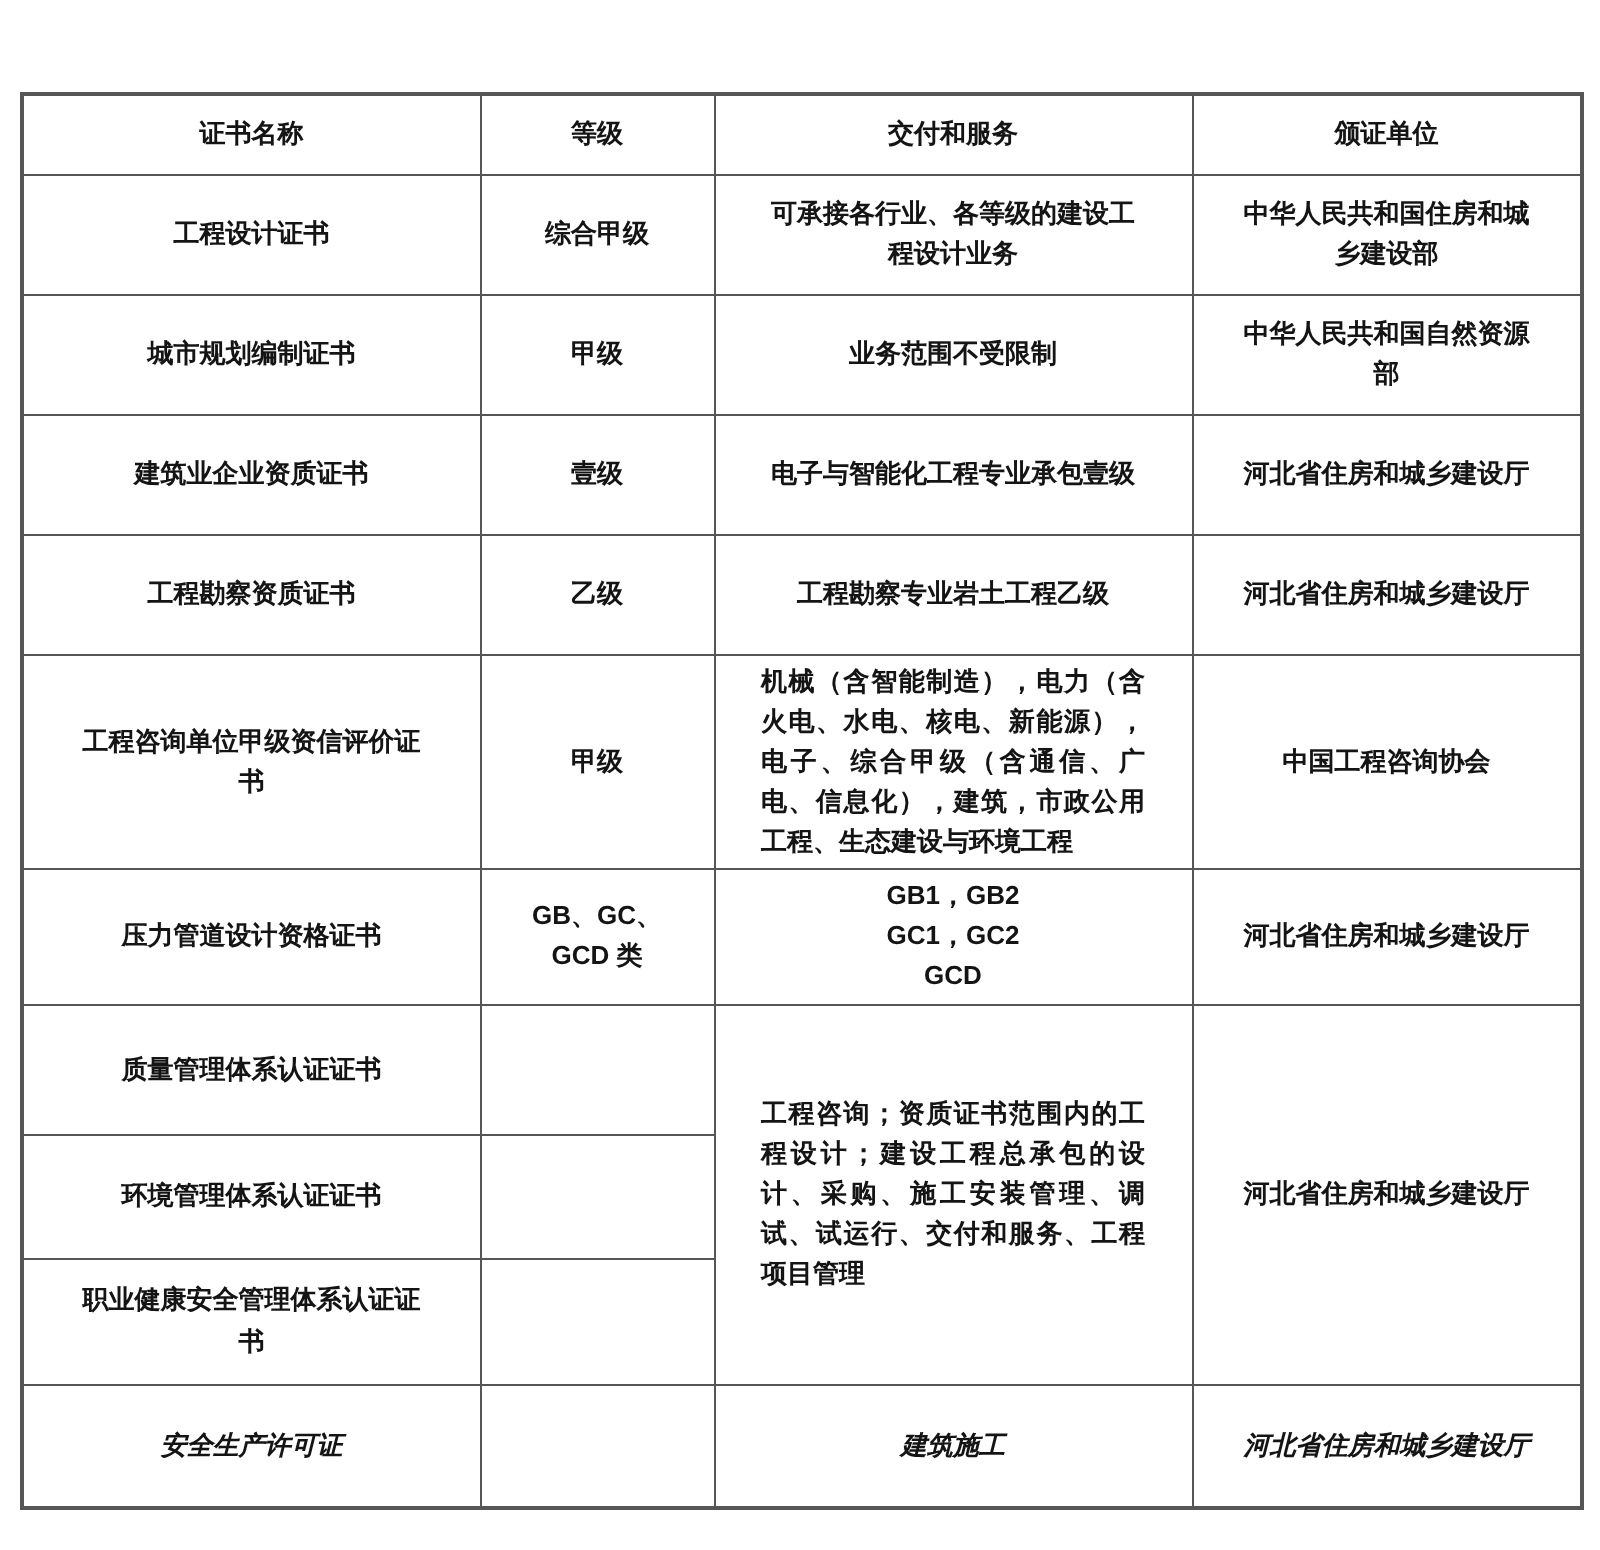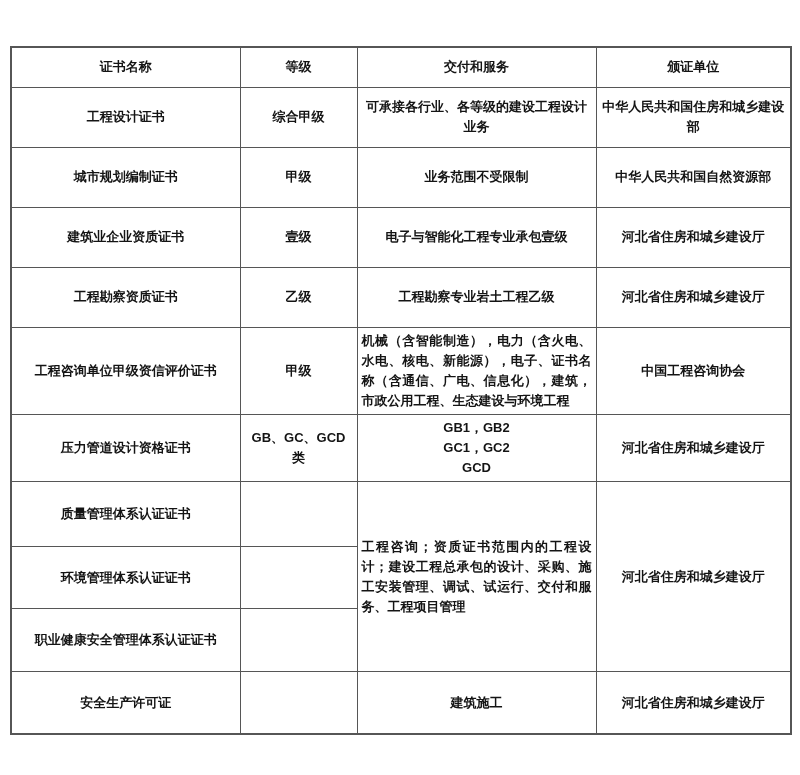--- a/index.html
+++ b/index.html
@@ -23,41 +23,41 @@
     border: 2px solid #565656;
   }
   .cert-table th,
   .cert-table td {
     border: 1px solid #565656;
     font-weight: bold;
     font-size: 13px;
     color: #141414;
     text-align: center;
     vertical-align: middle;
-    padding: 3px 4px;
+    padding: 3px 23px;
     line-height: 1.55;
     overflow: hidden;
     word-break: break-all;
   }
   col.c1 { width: 229px; }
   col.c2 { width: 117px; }
   col.c3 { width: 239px; }
   col.c4 { width: 195px; }
 
   tr.row-h  { height: 40px; }
   tr.row-1  { height: 60px; }
   tr.row-2  { height: 60px; margin-left: 42px; }
   tr.row-3  { height: 60px; }
   tr.row-4  { height: 60px; }
   tr.row-5  { height: 80px; }
   tr.row-6  { height: 64px; }
   tr.row-7  { height: 65px; }
   tr.row-8  { height: 62px; }
   tr.row-9  { height: 63px; }
-  tr.row-10 { height: 62px; }
+  tr.row-10 { height: 62px; font-style: italic; }
 
   td.align-left {
     text-align: justify;
     text-align-last: left;
   }
   .scope-line { display: block; }
 </style>
 </head>
 <body>
 
@@ -98,21 +98,21 @@
       </tr>
       <tr class="row-4">
         <td>工程勘察资质证书</td>
         <td>乙级</td>
         <td>工程勘察专业岩土工程乙级</td>
         <td>河北省住房和城乡建设厅</td>
       </tr>
       <tr class="row-5">
         <td>工程咨询单位甲级资信评价证书</td>
         <td>甲级</td>
-        <td class="align-left">机械（含智能制造），电力（含火电、水电、核电、新能源），电子、证书名称（含通信、广电、信息化），建筑，市政公用工程、生态建设与环境工程</td>
+        <td class="align-left">机械（含智能制造），电力（含火电、水电、核电、新能源），电子、综合甲级（含通信、广电、信息化），建筑，市政公用工程、生态建设与环境工程</td>
         <td>中国工程咨询协会</td>
       </tr>
       <tr class="row-6">
         <td>压力管道设计资格证书</td>
         <td>GB、GC、GCD 类</td>
         <td>
           <span class="scope-line">GB1，GB2</span>
           <span class="scope-line">GC1，GC2</span>
           <span class="scope-line">GCD</span>
         </td>

